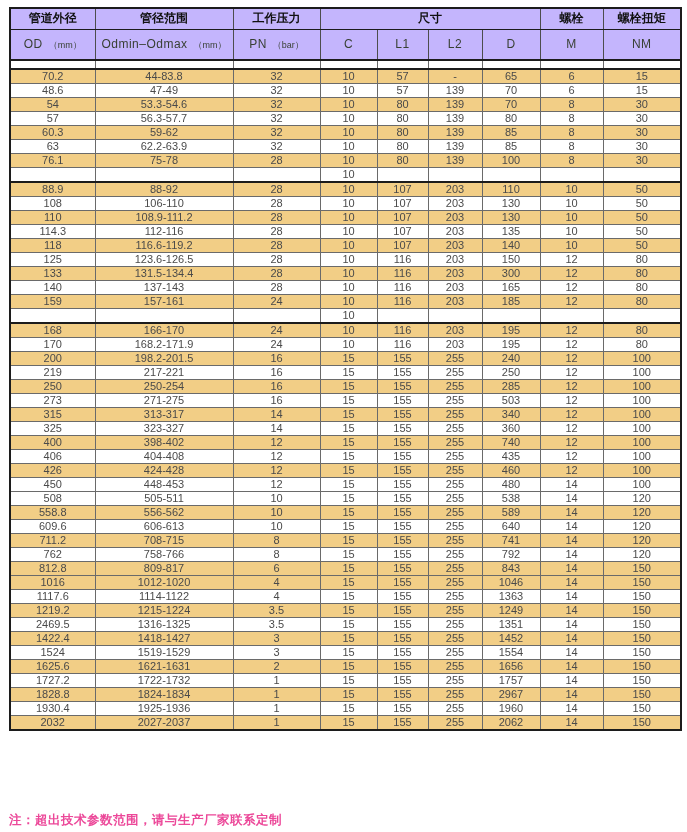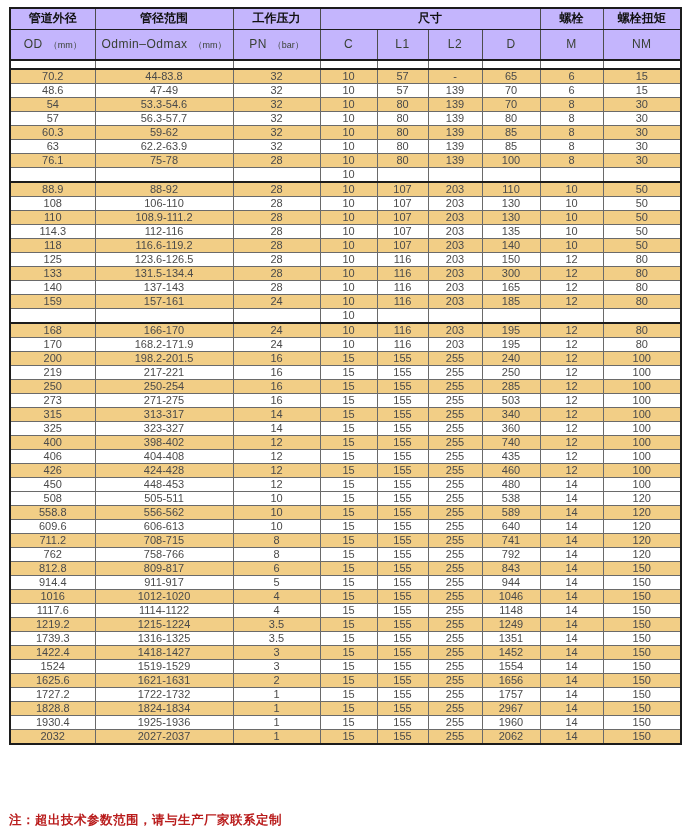--- a/index.html
+++ b/index.html
@@ -73,21 +73,21 @@
   tbody tr.sep td {
     background: #ffffff;
     border-top: 1px solid #1c1c1c;
     border-bottom: 2px solid #1c1c1c;
   }
   .footnote {
     position: absolute;
     left: 9px; top: 812px;
     font-size: 12.5px;
     font-weight: bold;
-    color: #b91c1c;
+    color: #ec4899;
     letter-spacing: 0.5px;
   }
 </style>
 </head>
 <body>
 
 <table class="spec-table">
   <colgroup>
     <col class="c-od">
       <col class="c-rng">
@@ -521,66 +521,55 @@
         <td>812.8</td>
         <td>809-817</td>
         <td>6</td>
         <td>15</td>
         <td>155</td>
         <td>255</td>
         <td>843</td>
         <td>14</td>
         <td>150</td>
       </tr>
-      <tr>
-        <td>914.4</td>
-        <td>911-917</td>
-        <td>5</td>
-        <td>15</td>
-        <td>155</td>
-        <td>255</td>
-        <td>944</td>
-        <td>14</td>
-        <td>150</td>
-      </tr>
       <tr class="hl">
         <td>1016</td>
         <td>1012-1020</td>
         <td>4</td>
         <td>15</td>
         <td>155</td>
         <td>255</td>
         <td>1046</td>
         <td>14</td>
         <td>150</td>
       </tr>
       <tr>
         <td>1117.6</td>
         <td>1114-1122</td>
         <td>4</td>
         <td>15</td>
         <td>155</td>
         <td>255</td>
-        <td>1148</td>
+        <td>1363</td>
         <td>14</td>
         <td>150</td>
       </tr>
       <tr class="hl">
         <td>1219.2</td>
         <td>1215-1224</td>
         <td>3.5</td>
         <td>15</td>
         <td>155</td>
         <td>255</td>
         <td>1249</td>
         <td>14</td>
         <td>150</td>
       </tr>
       <tr>
-        <td>1739.3</td>
+        <td>2469.5</td>
         <td>1316-1325</td>
         <td>3.5</td>
         <td>15</td>
         <td>155</td>
         <td>255</td>
         <td>1351</td>
         <td>14</td>
         <td>150</td>
       </tr>
       <tr class="hl">

